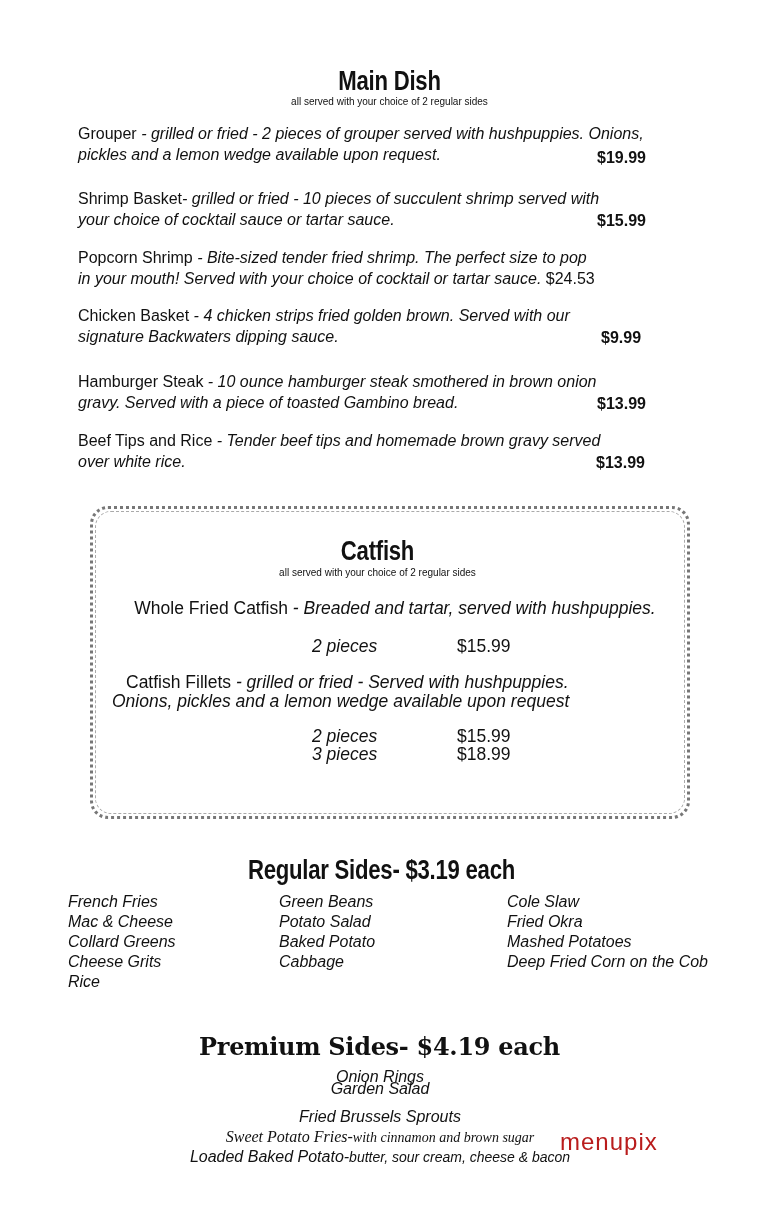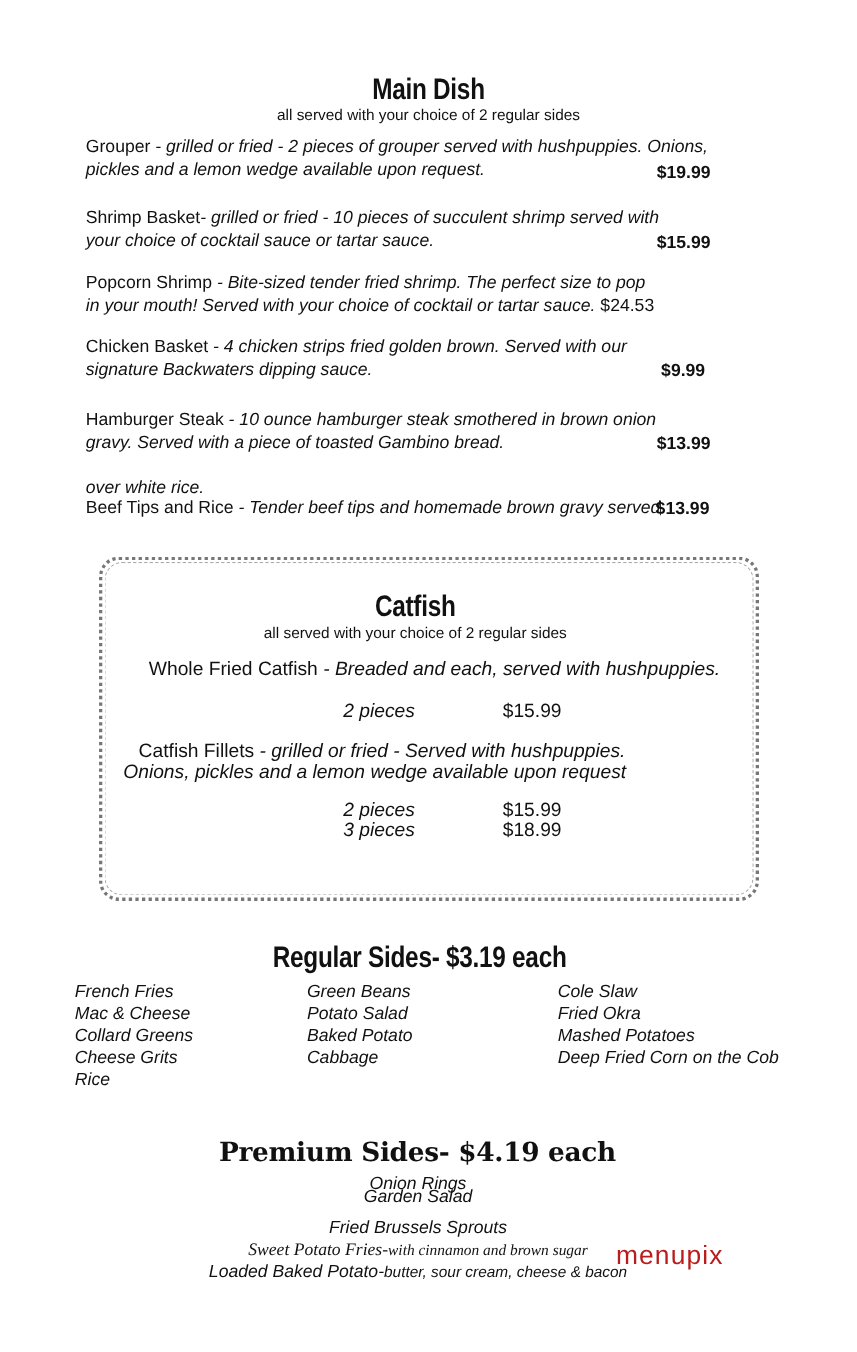--- a/index.html
+++ b/index.html
@@ -1,20 +1,20 @@
 <!DOCTYPE html>
 <html><head>
 <meta charset="utf-8">
 <style>
   html, body { margin:0; padding:0; background:#ffffff; }
   body { width:779px; height:1229px; position:relative; overflow:hidden; color:#111; font-family:"Liberation Sans", sans-serif; }
   .abs { position:absolute; }
   .h-condensed { font-family:"Liberation Sans", sans-serif; font-weight:bold; transform:scaleX(0.82); transform-origin:center; white-space:nowrap; }
   .sec-title { left:0; width:779px; text-align:center; font-size:27px; letter-spacing:-0.3px; }
-  .sec-sub { left:0; width:779px; text-align:center; font-size:14px; }
+  .sec-sub { left:0; width:779px; text-align:center; font-size:10px; }
   .item-line { font-size:16px; white-space:nowrap; }
   .name { font-weight:normal; font-style:normal; }
   .desc { font-style:italic; }
   .price { font-weight:bold; font-size:16px; position:absolute; }
   .catfish-box { left:90px; top:506px; width:600px; height:313px; border:3px dotted #777; border-radius:18px; box-sizing:border-box; }
   .catfish-box-inner { position:absolute; left:2px; top:2px; right:2px; bottom:2px; border:1px dashed #aaa; border-radius:16px; }
   .side { font-style:italic; font-size:16px; white-space:nowrap; }
   .prem { left:0; width:760px; text-align:center; font-style:italic; font-size:16px; white-space:nowrap; }
   .prem small { font-size:14px; }
   .watermark { color:#b91c1c; font-size:24px; letter-spacing:1px; }
@@ -48,34 +48,34 @@
   <div class="price" style="left:523px; top:22px;">$9.99</div>
 </div>
 
 <div class="abs" style="left:78px; top:373px; width:580px;">
   <div class="item-line"><span class="name">Hamburger Steak</span><span class="desc"> - 10 ounce hamburger steak smothered in brown onion</span></div>
   <div class="item-line desc" style="margin-top:3px;">gravy. Served with a piece of toasted Gambino bread.</div>
   <div class="price" style="left:519px; top:22px;">$13.99</div>
 </div>
 
 <div class="abs" style="left:78px; top:432px; width:580px;">
+  <div class="item-line"><span class="name">Beef Tips and Rice</span><span class="desc"> - Tender beef tips and homemade brown gravy served</span></div>
   <div class="item-line desc" style="margin-top:3px;">over white rice.</div>
-  <div class="item-line"><span class="name">Beef Tips and Rice</span><span class="desc"> - Tender beef tips and homemade brown gravy served</span></div>
   <div class="price" style="left:518px; top:22px;">$13.99</div>
 </div>
 
 <div class="abs catfish-box">
     <div class="catfish-box-inner"></div>
   </div>
 
 <div class="abs sec-title h-condensed" style="top:536px; left:-12px;">Catfish</div>
 <div class="abs sec-sub" style="top:567px; left:-12px;">all served with your choice of 2 regular sides</div>
 
 <div class="abs" style="left:95px; top:598px; width:600px; text-align:center;">
-  <div style="font-size:17.5px; white-space:nowrap; line-height:20px;"><span class="name">Whole Fried Catfish</span><span class="desc"> - Breaded and each, served with hushpuppies.</span></div>
+  <div style="font-size:17.5px; white-space:nowrap; line-height:20px;"><span class="name">Whole Fried Catfish</span><span class="desc"> - Breaded and tartar, served with hushpuppies.</span></div>
 </div>
 <div class="abs desc" style="left:312px; top:636px; font-size:17.5px;">2 pieces</div>
 <div class="abs name" style="left:457px; top:636px; font-size:17.5px;">$15.99</div>
 
 <div class="abs" style="left:112px; top:672px; width:560px;">
   <div style="font-size:17.5px; white-space:nowrap; line-height:20px; padding-left:14px;"><span class="name">Catfish Fillets</span><span class="desc"> - grilled or fried - Served with hushpuppies.</span></div>
   <div class="desc" style="font-size:17.5px; white-space:nowrap; line-height:19px;">Onions, pickles and a lemon wedge available upon request</div>
 </div>
 <div class="abs desc" style="left:312px; top:727px; font-size:17.5px; line-height:18px;">2 pieces</div>
 <div class="abs name" style="left:457px; top:727px; font-size:17.5px; line-height:18px;">$15.99</div>

